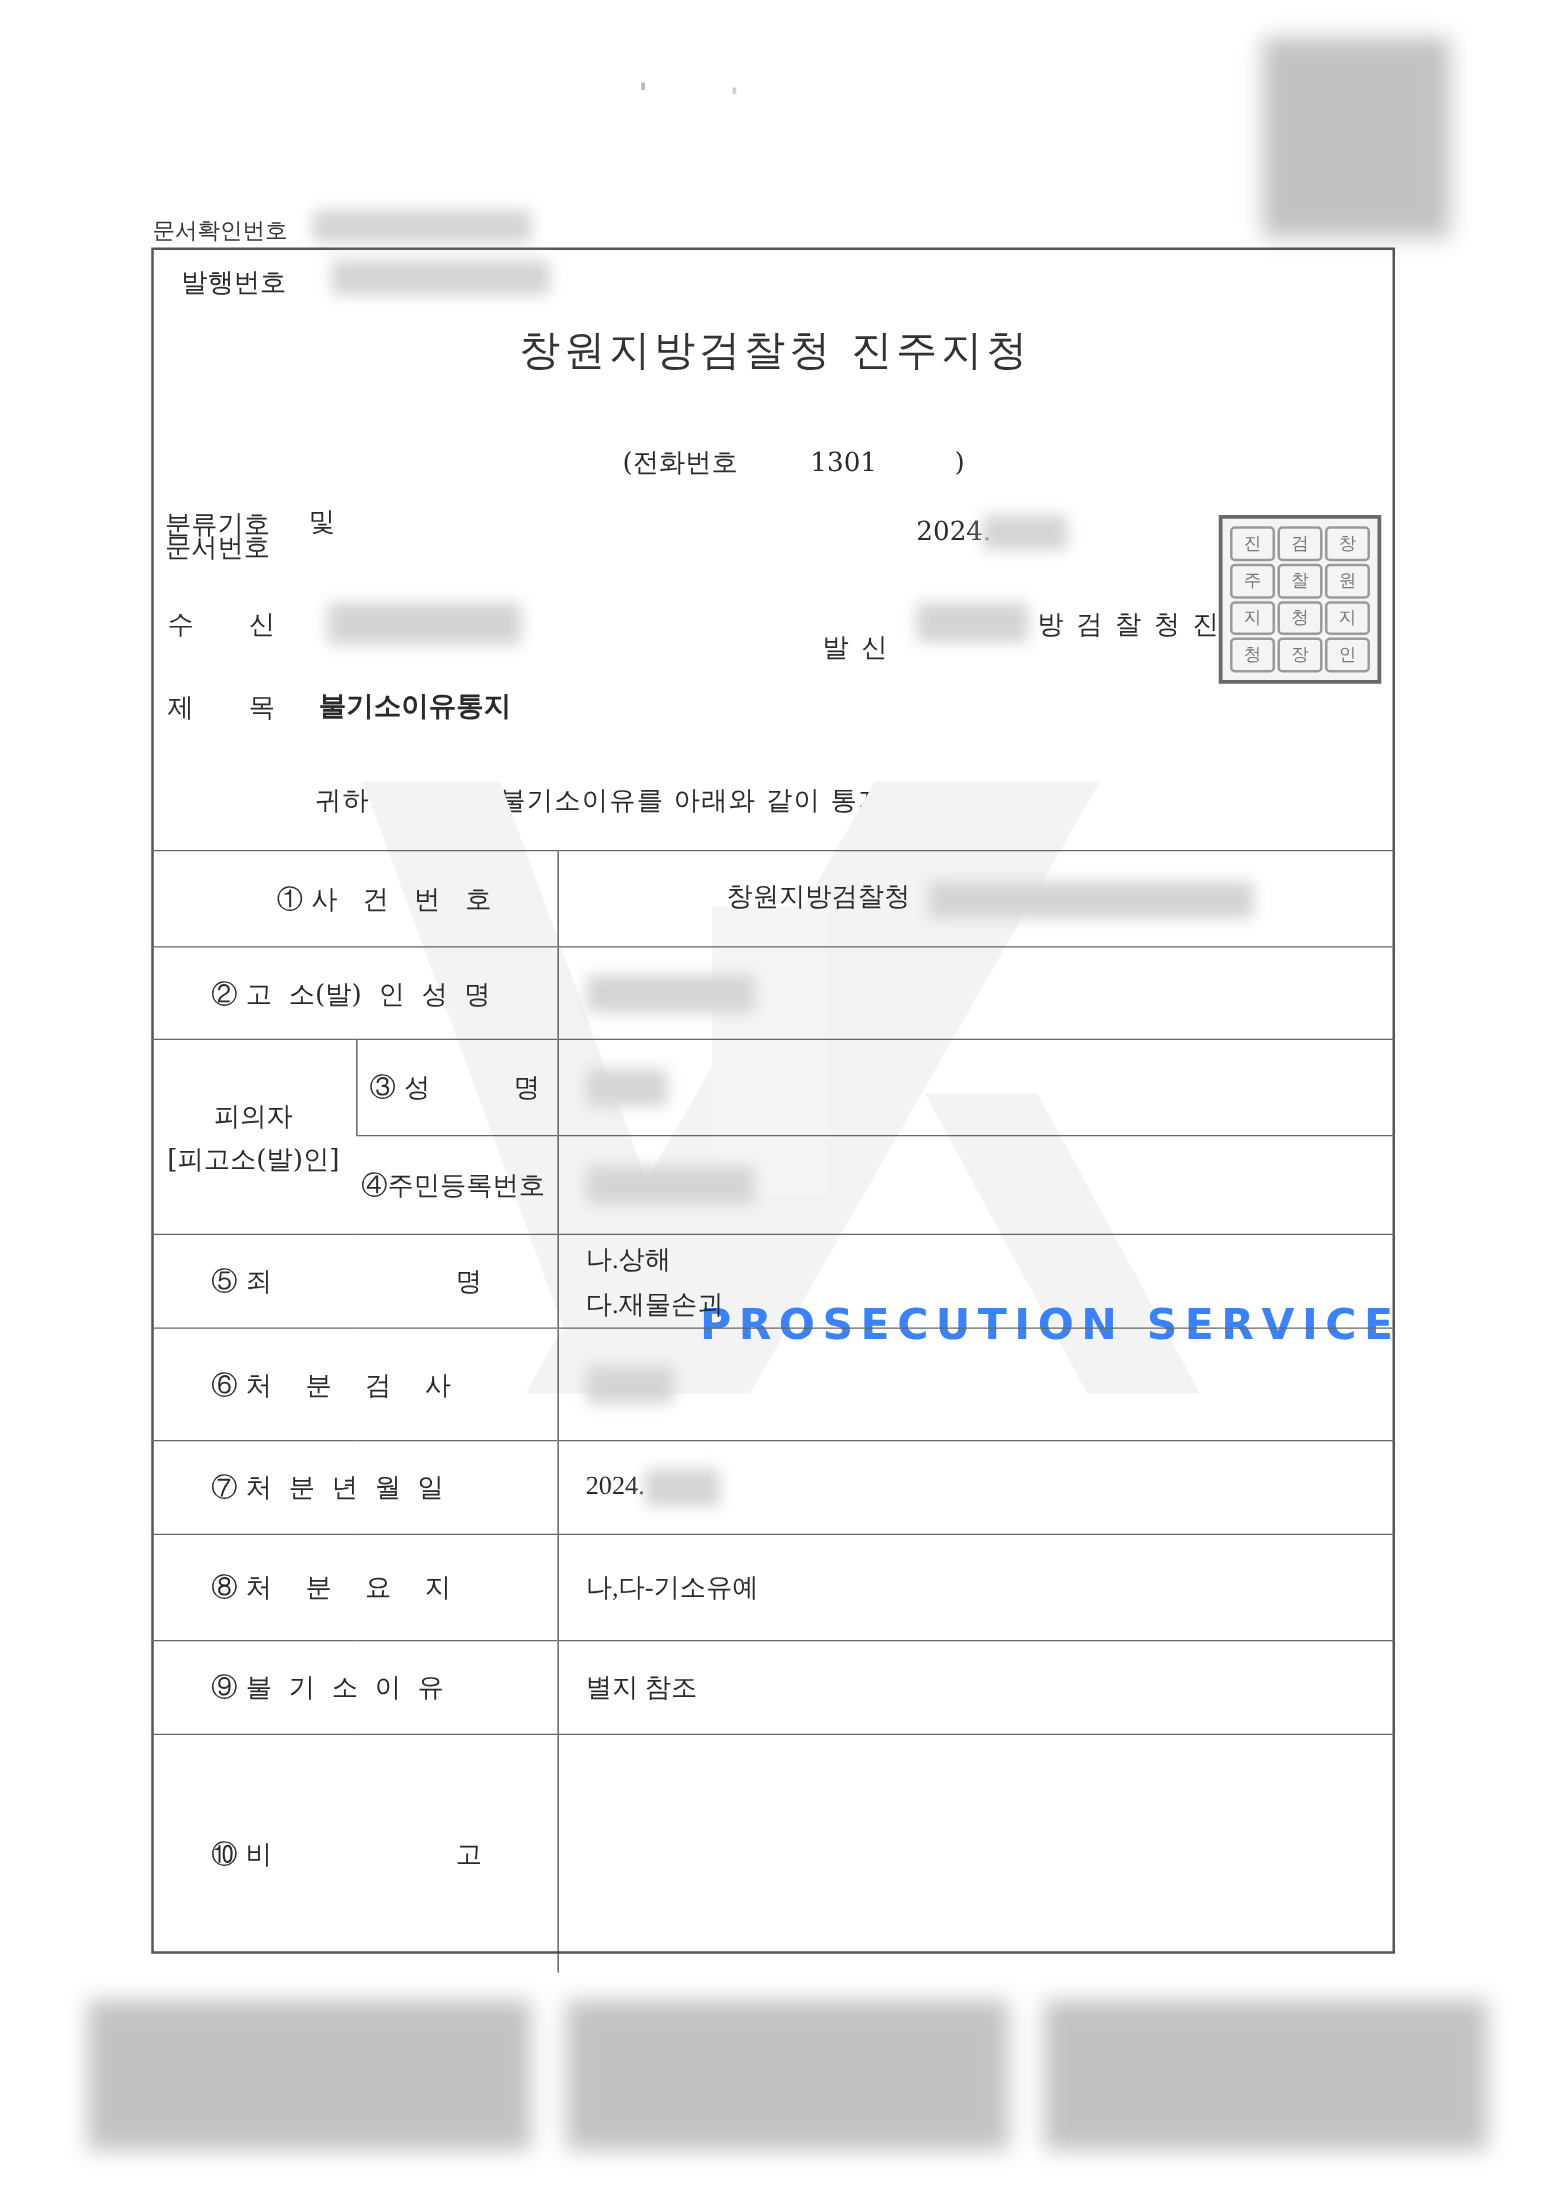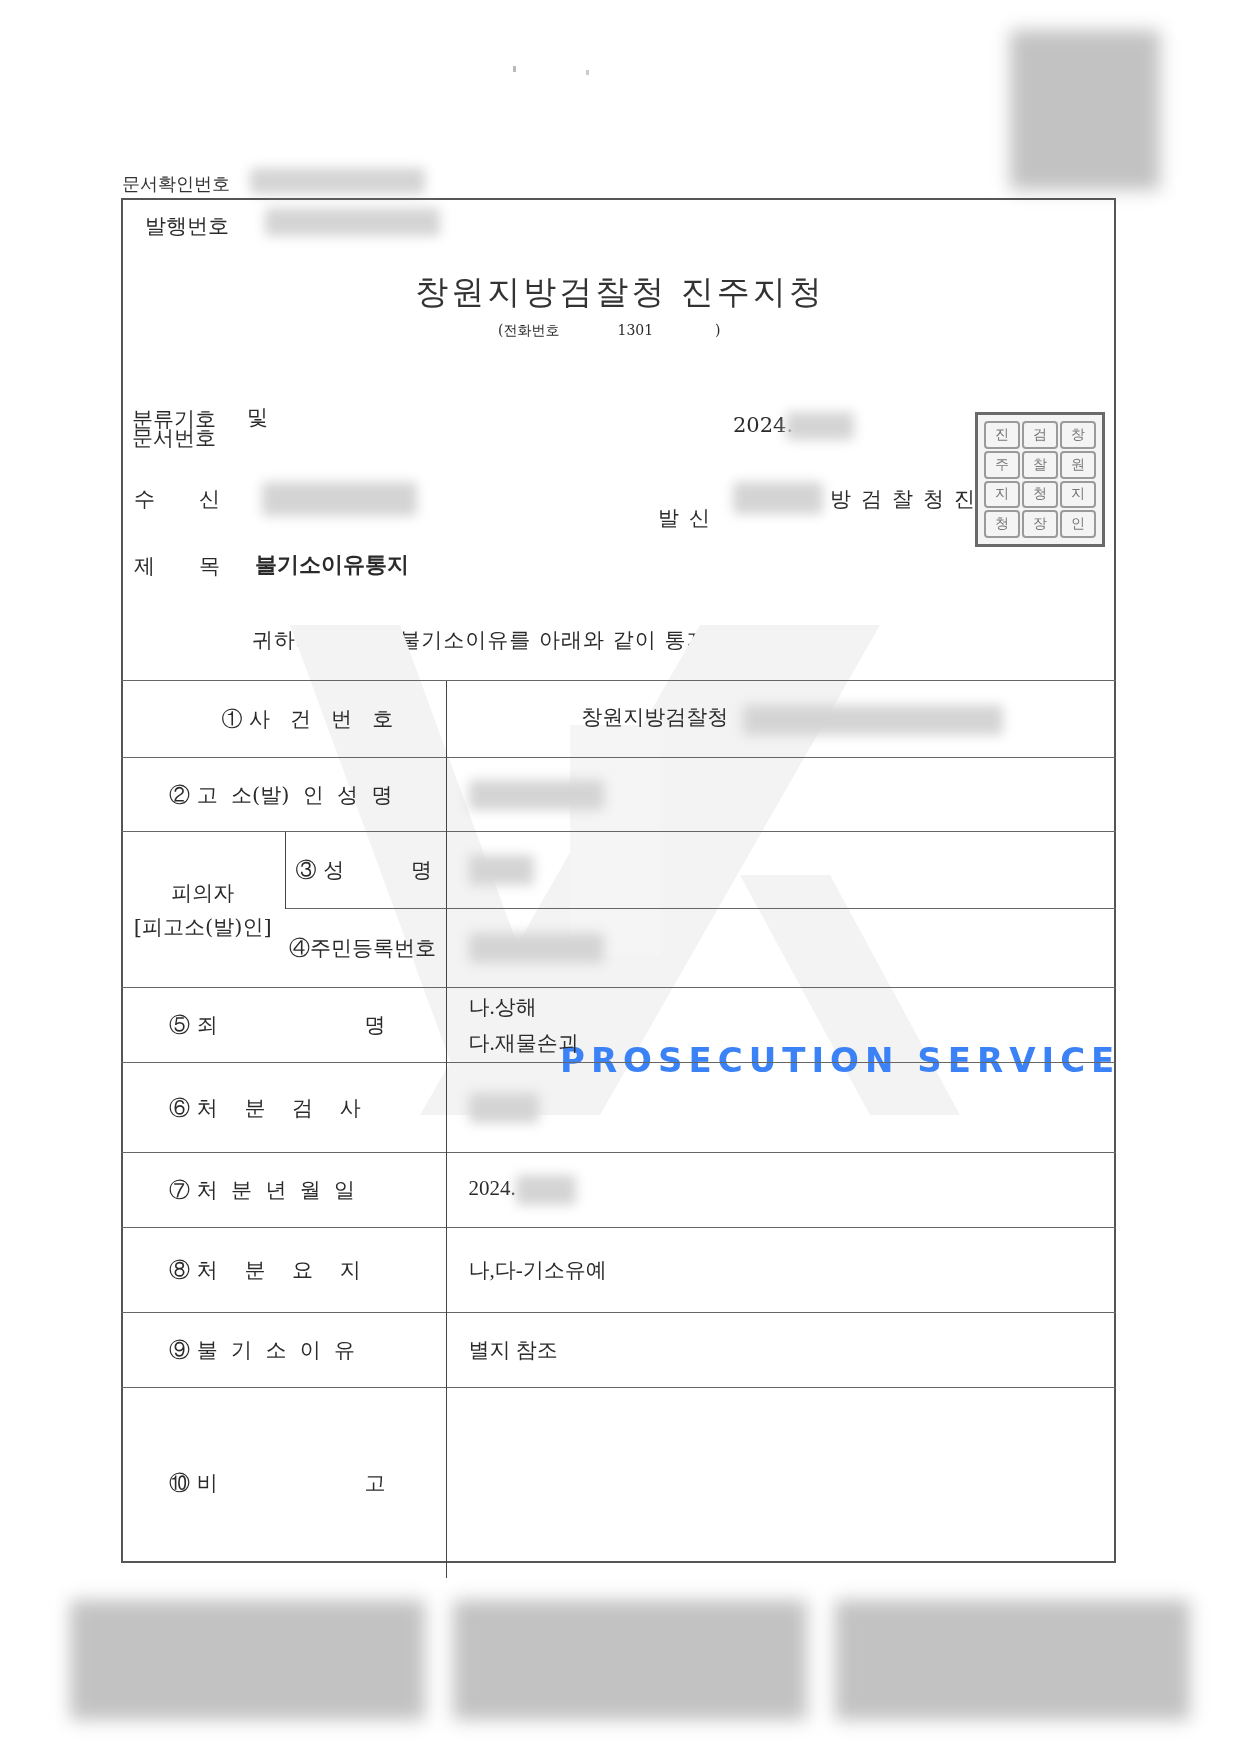--- a/index.html
+++ b/index.html
@@ -18,22 +18,22 @@
     .specks { left: 513px; top: 66px; width: 3px; height: 6px; background:#bbb; }
     .specks2 { left: 586px; top: 70px; width: 3px; height: 5px; background:#ccc; }
 
     .frame {
       left: 121px; top: 198px; width: 995px; height: 1365px;
       border: 2px solid #555; box-sizing: border-box;
     }
     .issue-label { left: 145px; top: 212px; font-size: 21px; }
     .issue-val { left: 265px; top: 208px; width: 175px; height: 28px; }
 
-    .agency-title { left: 0; width: 1240px; top: 258px; text-align: center; font-size: 33px; letter-spacing: 3px; color: #333; margin-top: 12px; }
-    .phone { left: 498px; top: 322px; font-size: 14px; }
+    .agency-title { left: 0; width: 1240px; top: 258px; text-align: center; font-size: 33px; letter-spacing: 3px; color: #333; }
+    .phone { left: 498px; top: 356px; font-size: 21px; }
     .phone .num { margin-left: 58px; }
     .phone .close { margin-left: 62px; }
 
     .class-label { left: 132px; top: 410px; font-size: 21px; line-height: 19px; }
     .class-label .and { position: absolute; left: 115px; top: -2px; }
     .date-top { left: 733px; top: 413px; font-size: 21px; }
     .date-top-blur { left: 786px; top: 412px; width: 68px; height: 28px; }
 
     .recv-label { left: 134px; top: 485px; font-size: 21px; letter-spacing: 44px; }
     .recv-val { left: 262px; top: 482px; width: 155px; height: 34px; }

